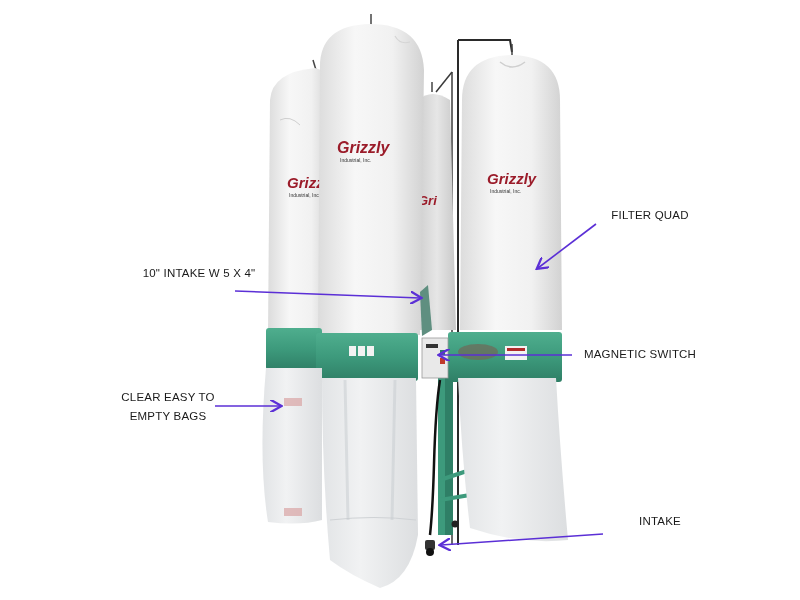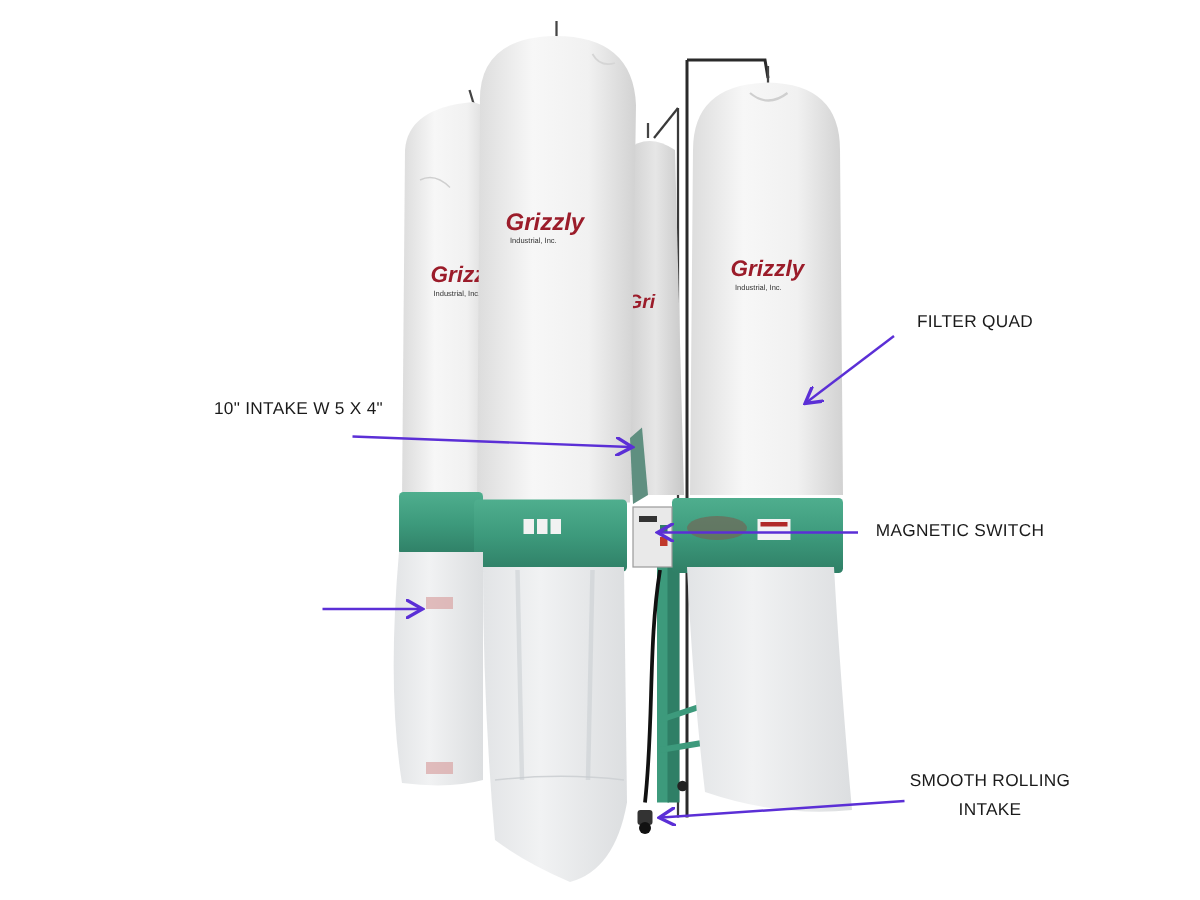--- a/index.html
+++ b/index.html
@@ -147,18 +147,21 @@
   </div>
 
   <div class="label" style="left:129px; top:264px; width:140px;">
     <span>10" INTAKE W 5 X 4"</span>
   </div>
 
   <div class="label" style="left:580px; top:345px; width:120px;">
     <span>MAGNETIC SWITCH</span>
   </div>
 
+  <div class="label" style="left:118px; top:388px; width:100px;">
+    <span>CLEAR EASY TO</span>
+    <span>EMPTY BAGS</span>
+  </div>
 
   <div class="label" style="left:605px; top:512px; width:110px;">
-    <span>SMOOTH ROLLING</span>
     <span>INTAKE</span>
   </div>
 </div>
 
 </body></html>

